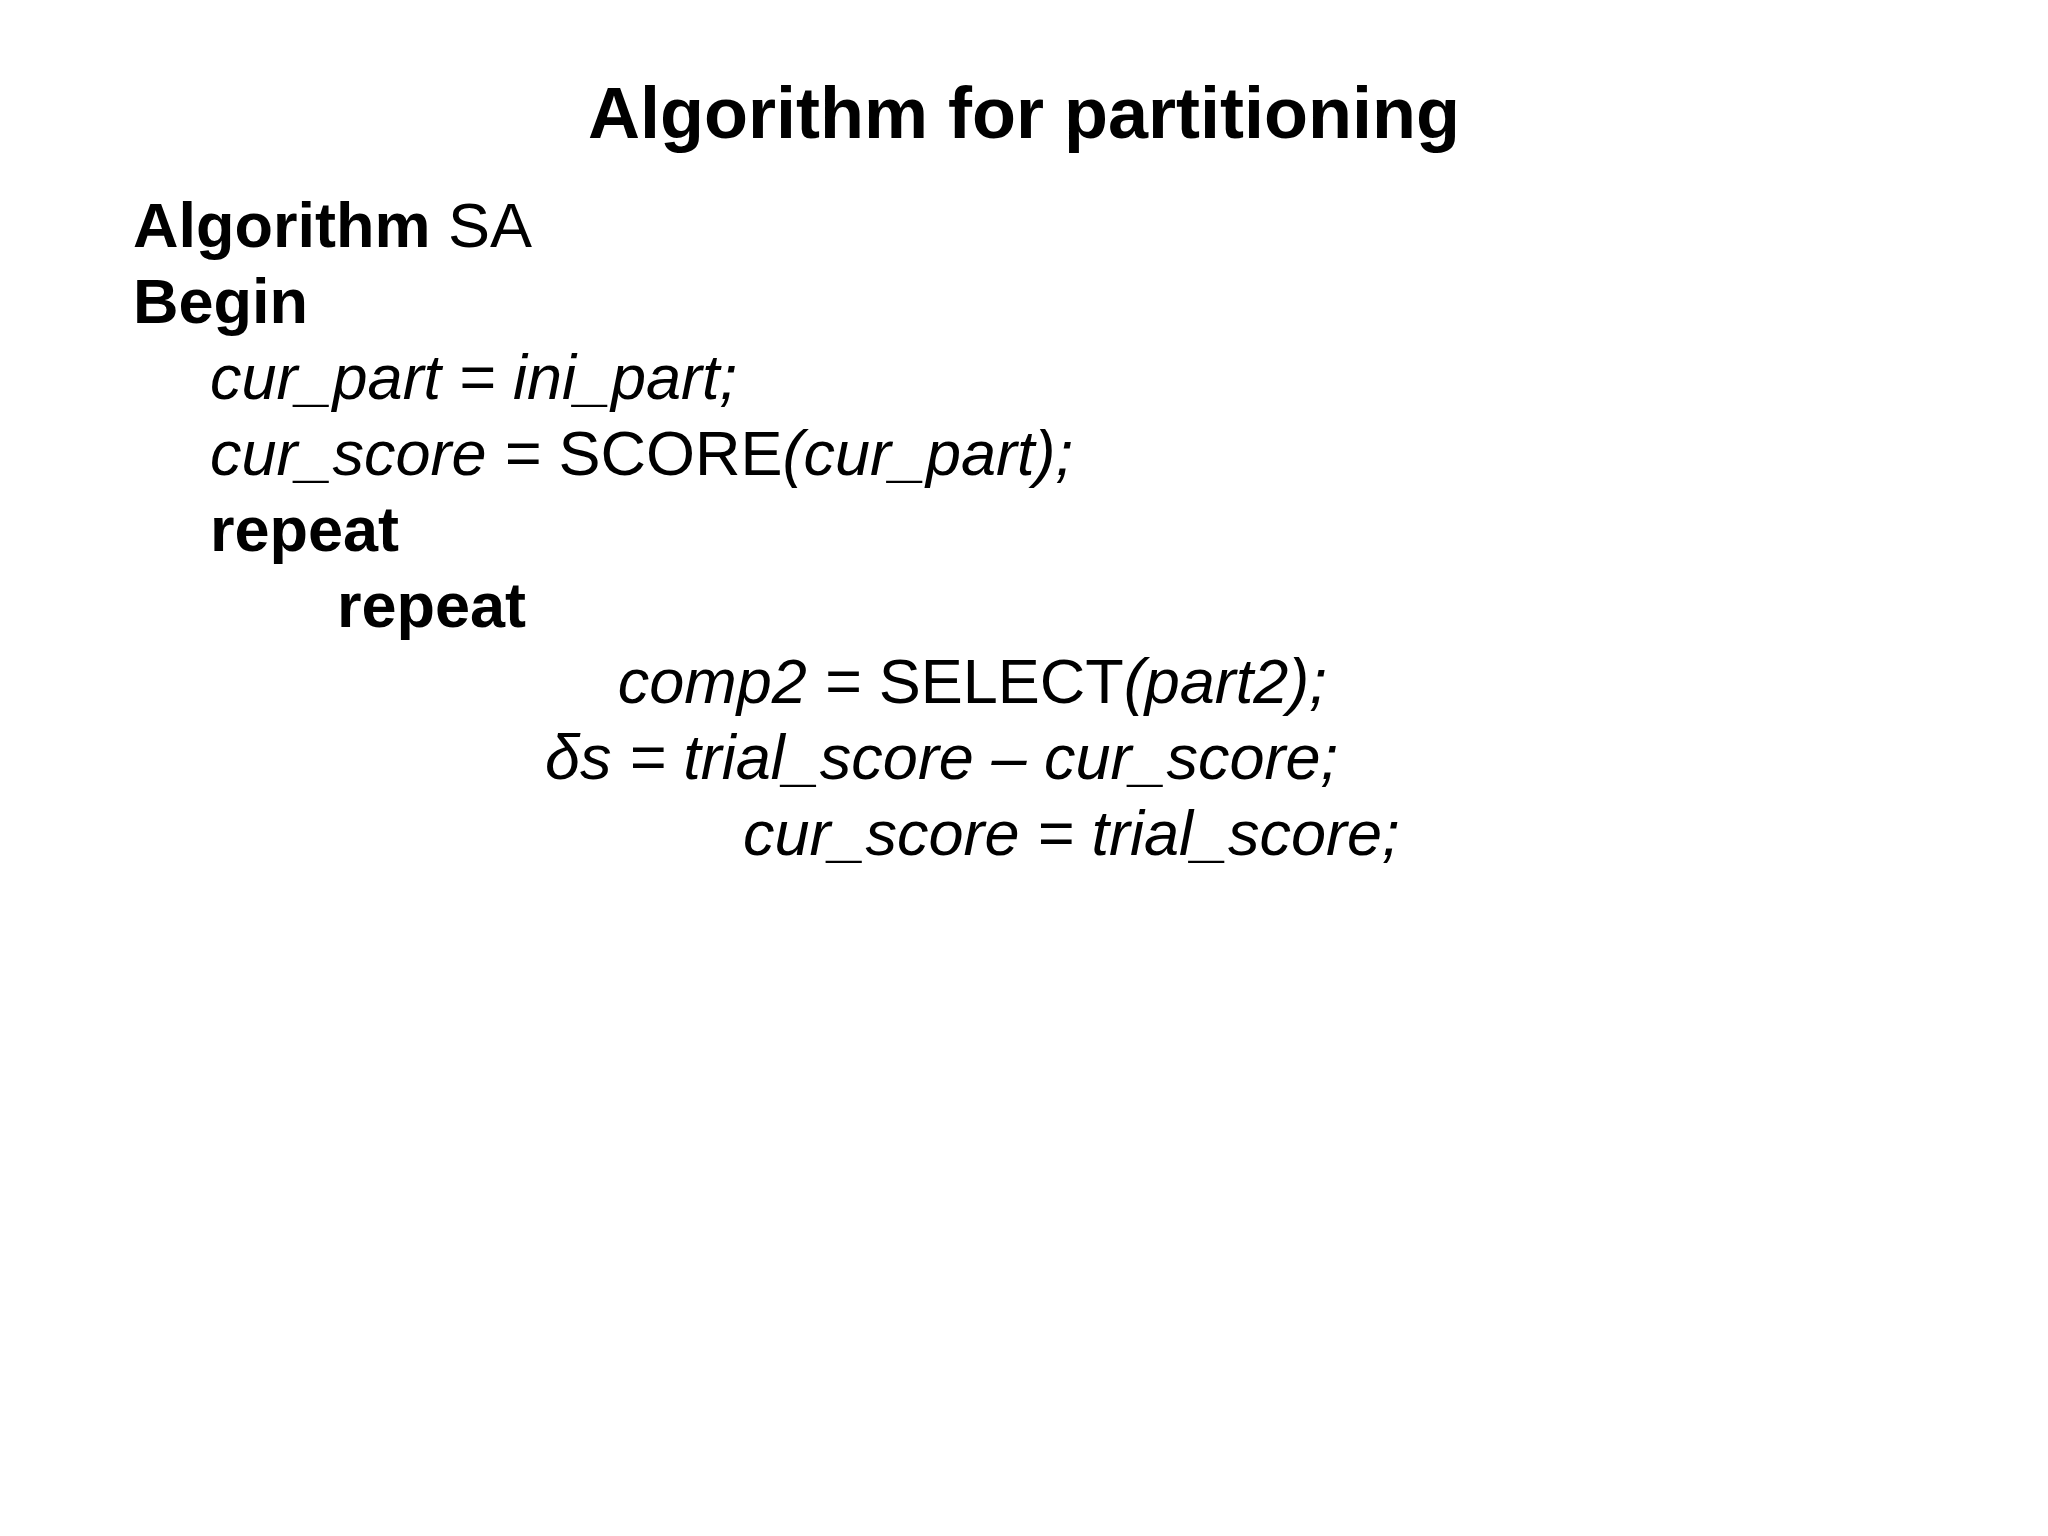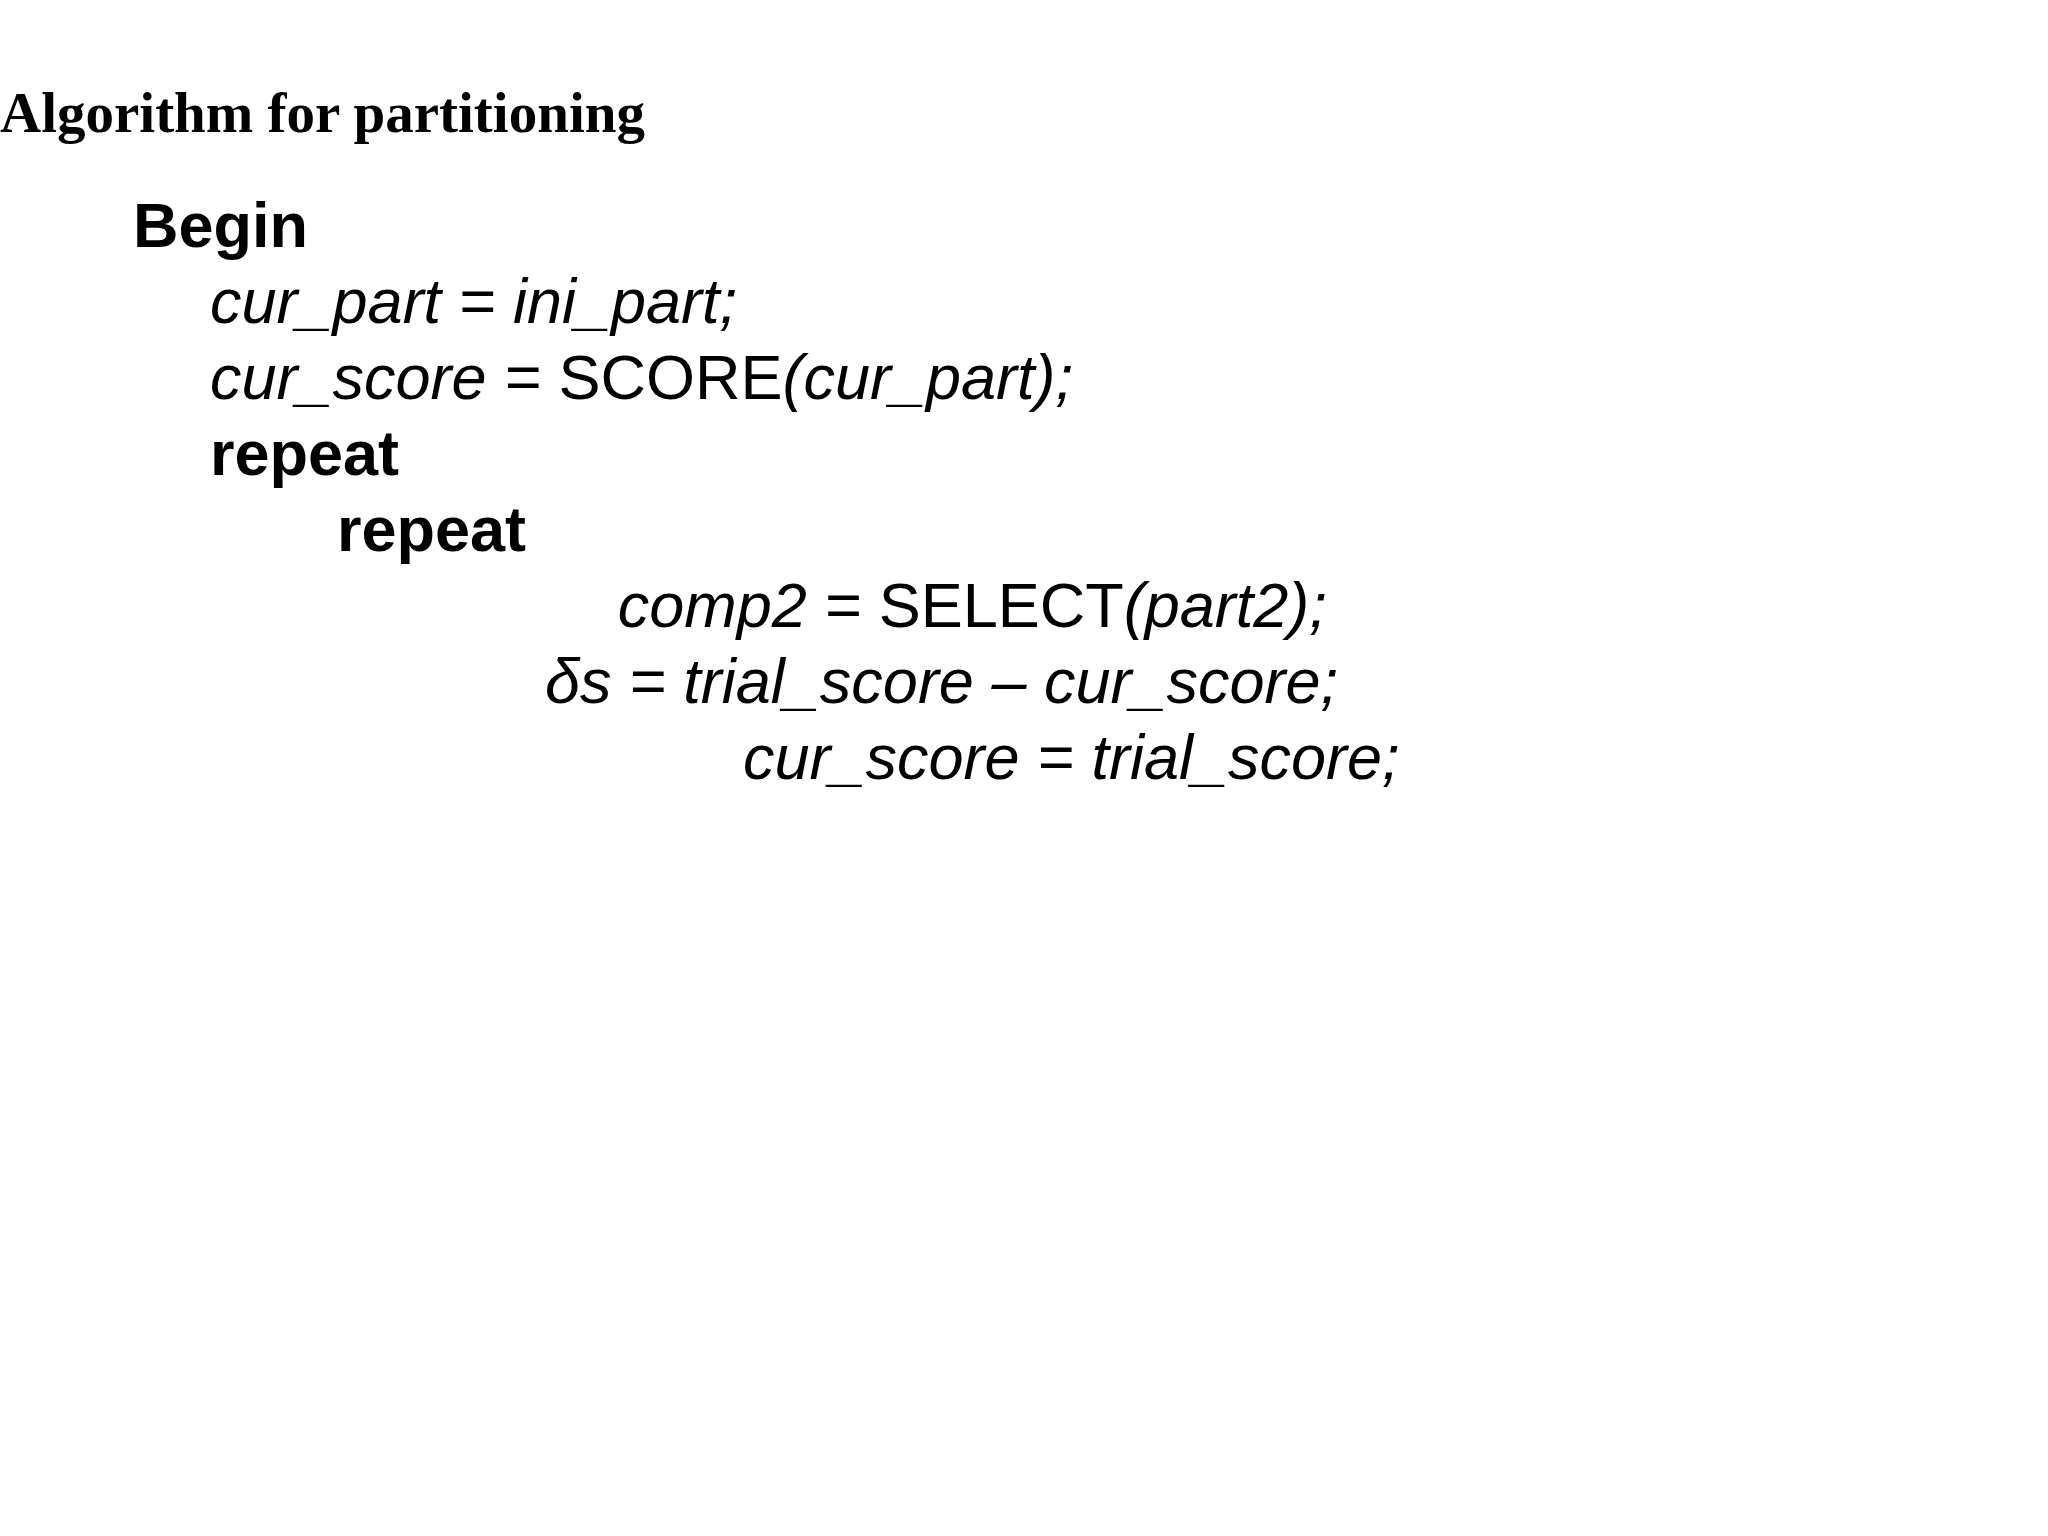--- a/index.html
+++ b/index.html
@@ -14,25 +14,25 @@
     background: #ffffff;
     color: #000000;
     font-family: "Liberation Sans", sans-serif;
     overflow: hidden;
   }
   .slide-title {
     position: absolute;
     top: 72px;
     left: 0;
     width: 100%;
-    font-size: 57px;
+    text-align: center;
+    font-size: 72px;
     line-height: 82px;
     font-weight: bold;
     white-space: pre;
-    font-family: Liberation Serif, serif;
   }
   .code-block {
     position: absolute;
     left: 133px;
     top: 187px;
     font-size: 63px;
     line-height: 76px;
   }
   .code-line {
     white-space: pre;
@@ -46,20 +46,21 @@
     vertical-align: -0.22em;
   }
 </style>
 </head>
 <body>
 
 <div class="slide">
   <div class="slide-title">Algorithm for partitioning</div>
 
   <div class="code-block">
+      <div class="code-line" style="padding-left: 0px;"><span class="seg-bold">Algorithm</span><span class="seg-regular"> SA</span></div>
       <div class="code-line" style="padding-left: 0px;"><span class="seg-bold">Begin</span></div>
       <div class="code-line" style="padding-left: 77px;"><span class="seg-italic">cur_part = ini_part;</span></div>
       <div class="code-line" style="padding-left: 77px;"><span class="seg-italic">cur_score = </span><span class="seg-regular">SCORE</span><span class="seg-italic">(cur_part);</span></div>
       <div class="code-line" style="padding-left: 77px;"><span class="seg-bold">repeat</span></div>
       <div class="code-line" style="padding-left: 204px;"><span class="seg-bold">repeat</span></div>
       <div class="code-line" style="padding-left: 412px; text-align: center;"><span class="seg-italic">comp2 = </span><span class="seg-regular">SELECT</span><span class="seg-italic">(part2);</span></div>
       <div class="code-line" style="padding-left: 412px;"><span class="seg-italic">δs = trial_score – cur_score;</span></div>
       <div class="code-line" style="padding-left: 610px;"><span class="seg-italic">cur_score = trial_score;</span></div>
     </div>
 </div>

